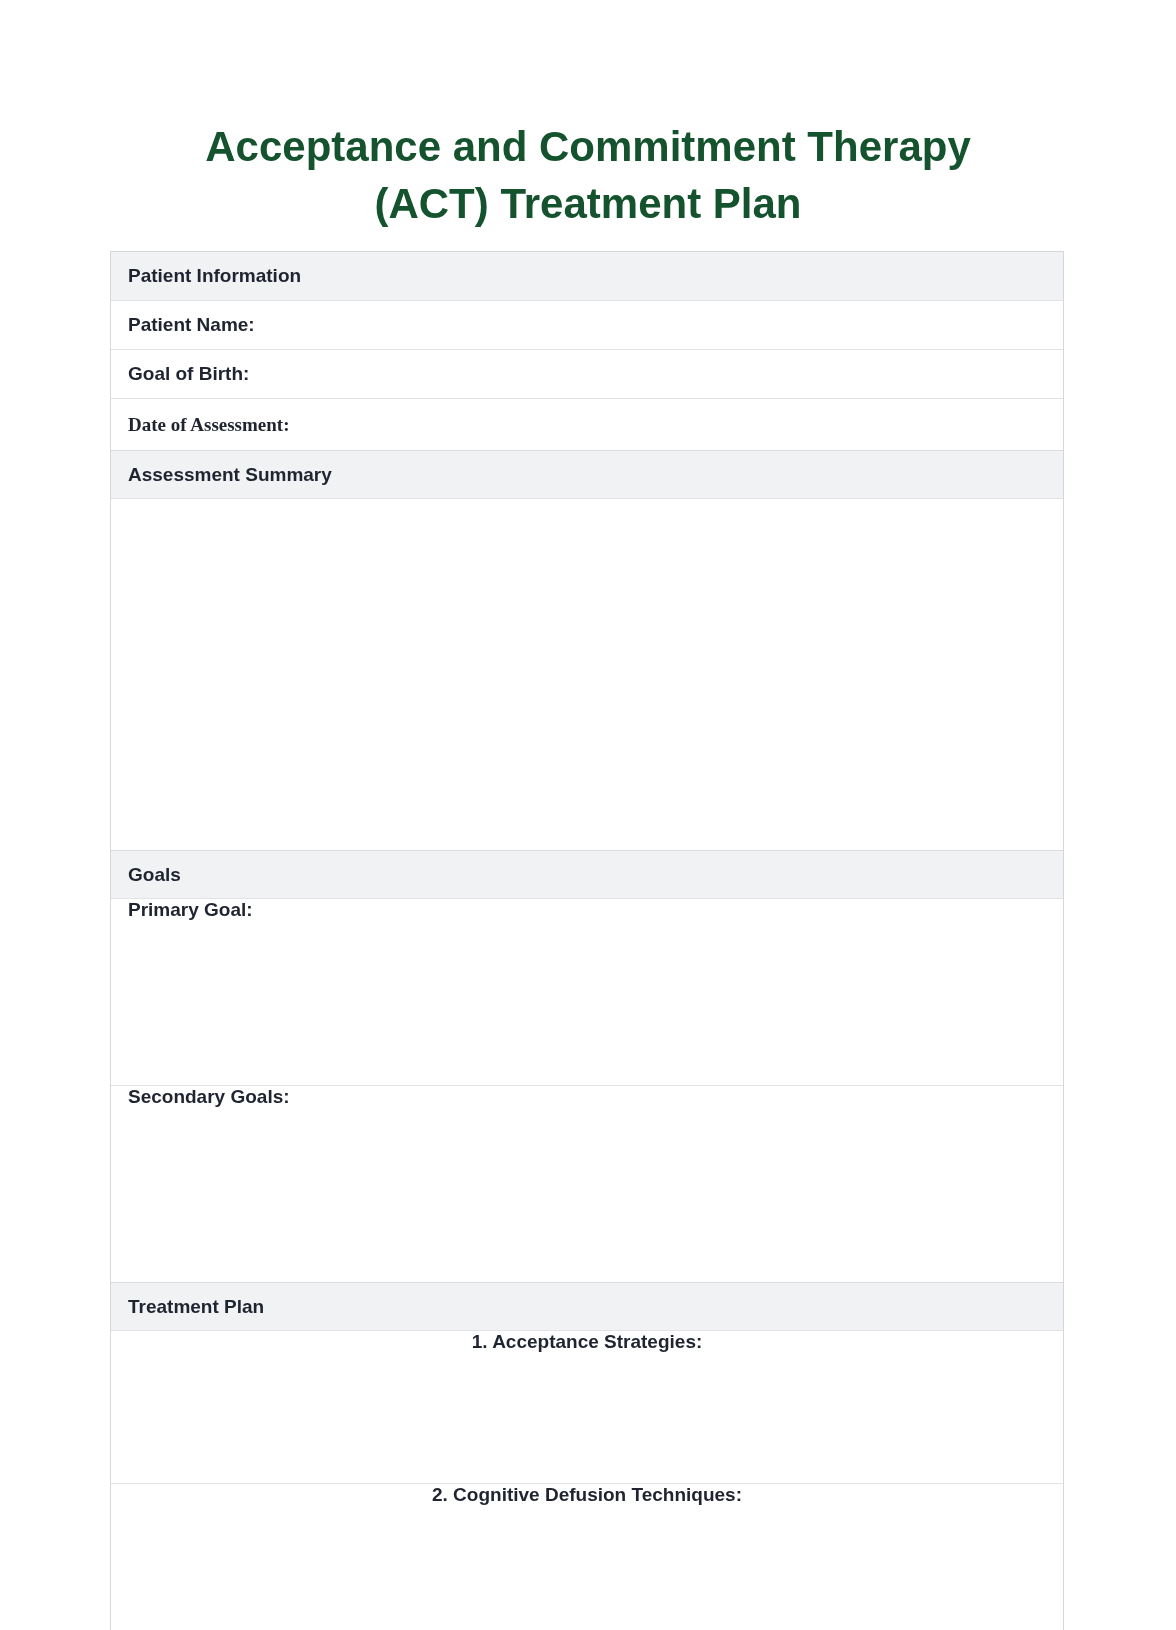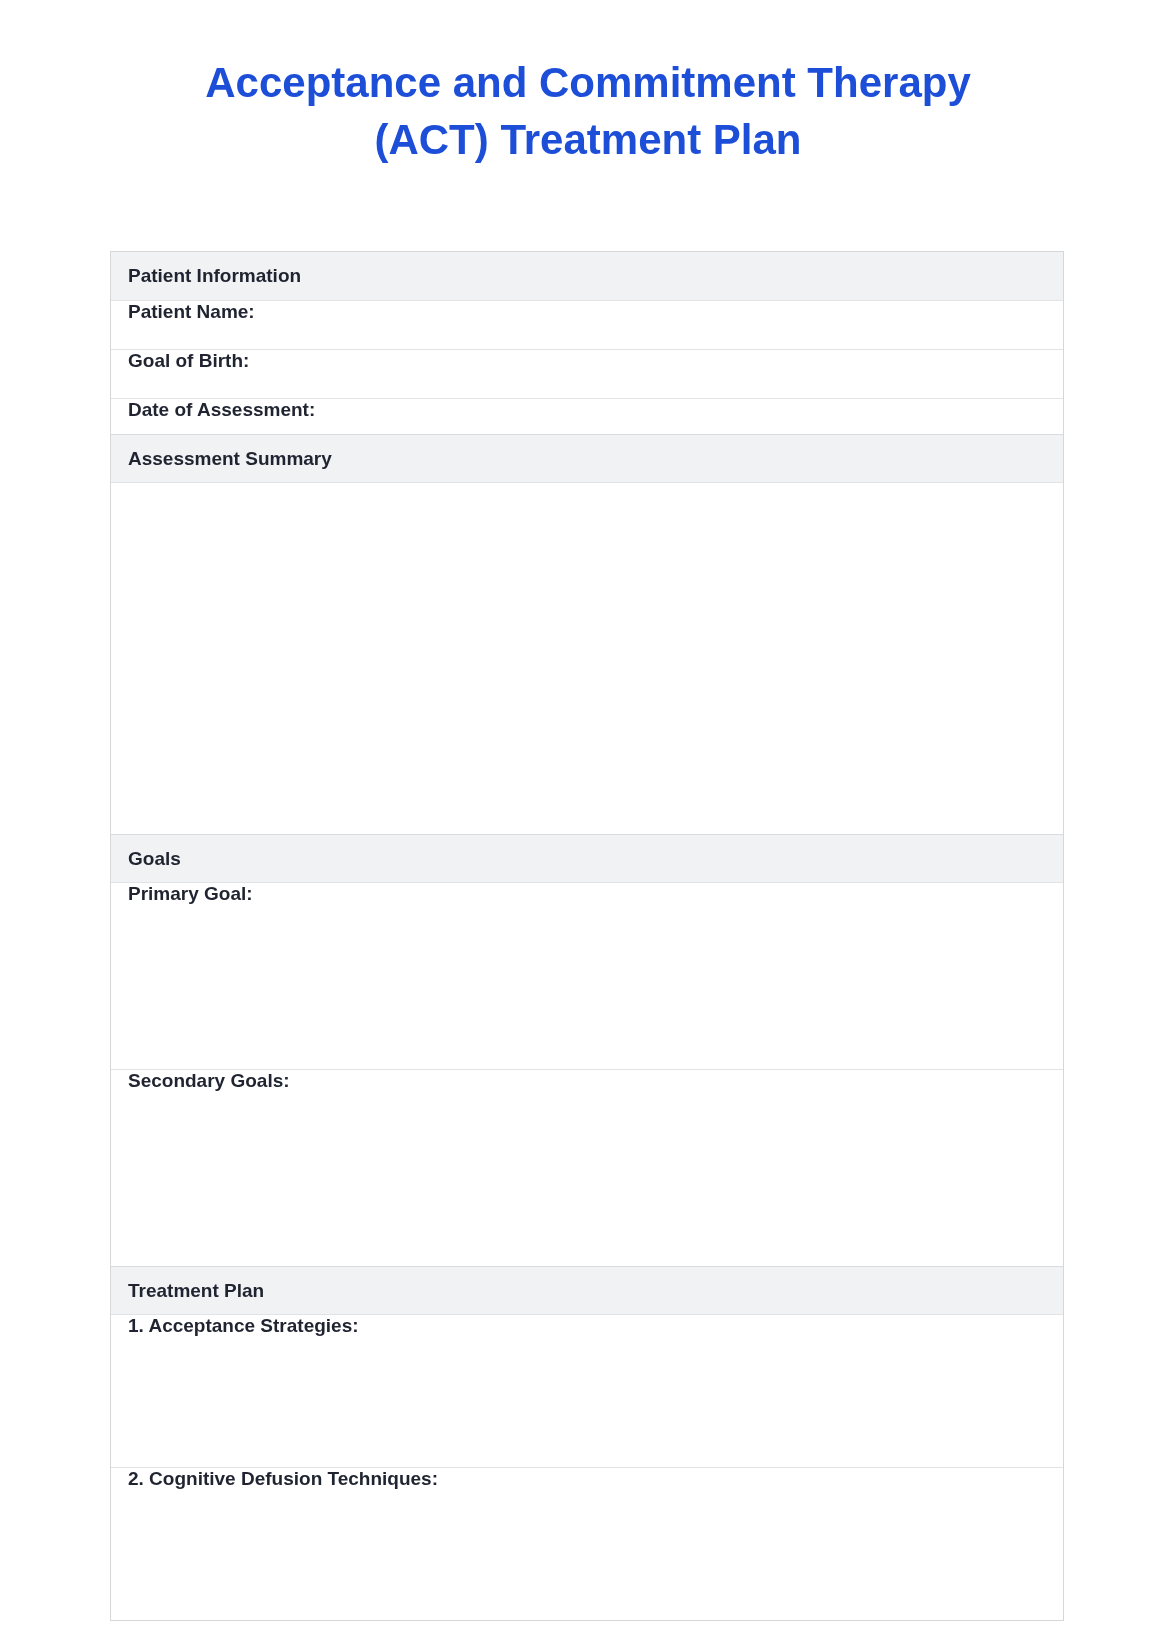--- a/index.html
+++ b/index.html
@@ -8,23 +8,23 @@
     width: 1176px; height: 1630px;
     font-family: "Liberation Sans", sans-serif;
     position: relative;
     overflow: hidden;
   }
   .page {
     position: absolute; inset: 0;
     background: #ffffff;
   }
   .doc-title {
-    padding-top: 54px;
+    padding-top: 118px;
     text-align: center;
-    color: #1d4ed8;
+    color: #14532d;
     font-size: 42px;
     font-weight: 700;
     line-height: 1.36;
     letter-spacing: 0;
   }
   .title-line { display: block; }
 
   .form-table {
     position: absolute;
     left: 110px; top: 251px;
@@ -49,32 +49,33 @@
   }
   .hdr-text, .label {
     font-size: 19px;
     font-weight: 700;
     color: #1f2430;
     white-space: nowrap;
   }
 
   .field-row {
     display: flex;
+    align-items: center;
     padding: 0 17px;
   }
   .h49 { height: 49px; }
-  .h52 { height: 36px; }
+  .h52 { height: 52px; font-family: Liberation Serif, serif; }
 
   .tall-row {
     display: block;
     padding: 0 17px 0 17px;
   }
   .h150 { height: 150px; }
   .h197 { height: 197px; margin-top: 37px; }
-  .h153 { height: 153px; }
+  .h153 { height: 153px; text-align: center; }
   .content-row { height: 352px; }
 
   .fill {
     flex: 1;
     align-self: stretch;
     min-height: 10px;
   }
   .fill-block {
     width: 100%;
     height: calc(100% - 28px);

